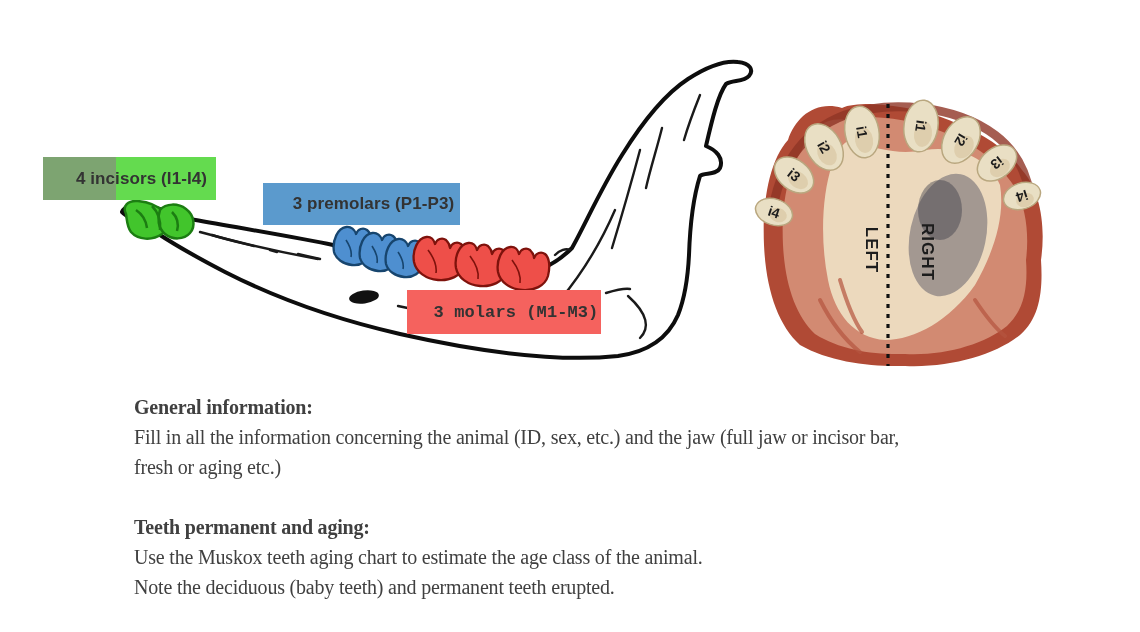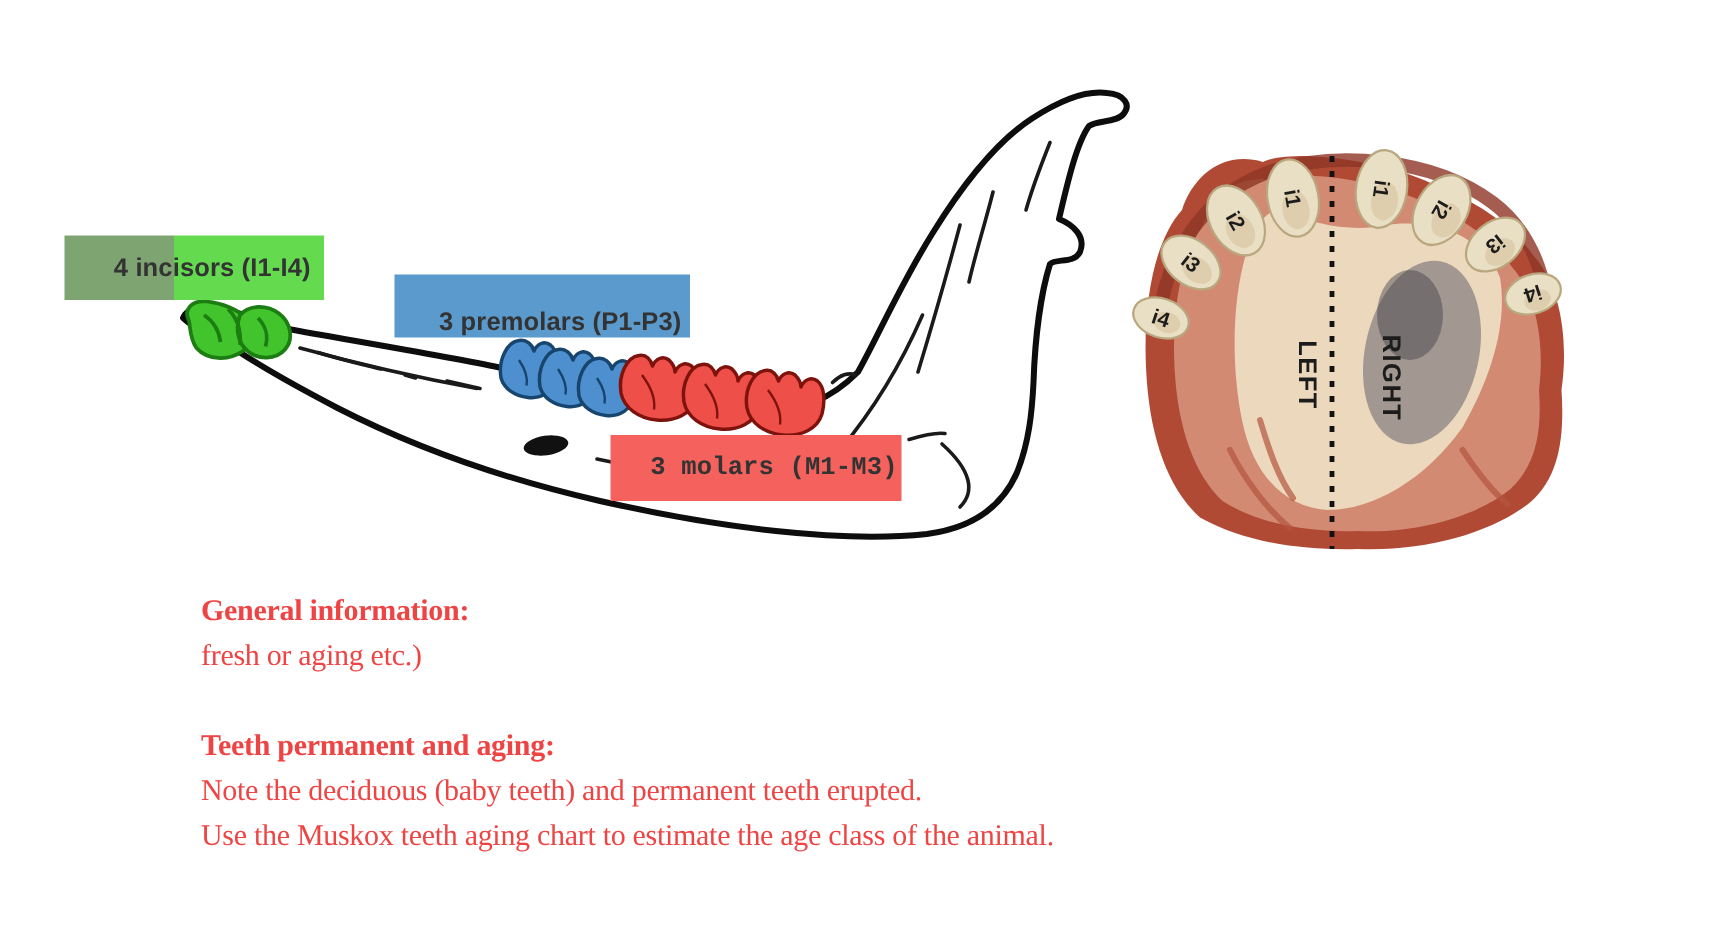--- a/index.html
+++ b/index.html
@@ -7,27 +7,27 @@
         font-family:"Liberation Sans",sans-serif;}
   svg{position:absolute;left:0;top:0;pointer-events:none;}
   .fig-label{position:absolute;display:flex;align-items:center;justify-content:center;
              font-family:"Liberation Sans",sans-serif;font-size:17px;font-weight:600;
              color:#333;letter-spacing:.1px;}
   .fig-label .bg{position:absolute;top:0;bottom:0;}
   .fig-label .txt{position:relative;z-index:2;margin-left:24px;}
   .box-green{left:43px;top:157px;width:173px;height:43px;}
   .box-green .bg-dark{left:0;width:73px;}
   .box-green .bg-bright{left:73px;right:0;}
-  .box-blue{left:263px;top:183px;width:197px;height:42px;align-items:flex-end;}
+  .box-blue{left:263px;top:183px;width:197px;height:42px;}
   .box-blue .bg-solid{left:0;right:0;}
   .box-red{left:407px;top:290px;width:194px;height:44px;font-family:Liberation Mono, monospace;}
   .box-red .bg-solid{left:0;right:0;}
   .text-section{position:absolute;left:134px;top:392px;width:930px;
                 font-family:"Liberation Serif",serif;font-size:20px;line-height:30px;
-                color:#ef4444;letter-spacing:-0.2px;}
+                color:#404040;letter-spacing:-0.2px;}
   .text-section .heading{font-weight:700;}
   .text-section .spacer{height:30px;}
   .photo-text{font-family:"Liberation Sans",sans-serif;font-weight:700;fill:#1c1c1c;}
 </style>
 </head>
 <body>
 
 <div class="page">
 
   <svg width="1140" height="632" viewBox="0 0 1140 632">
@@ -199,20 +199,21 @@
     <span class="txt">3 premolars (P1-P3)</span>
   </div>
 
   <div class="fig-label box-red">
     <div class="bg bg-solid" style="background: rgb(245, 98, 94);"></div>
     <span class="txt">3 molars (M1-M3)</span>
   </div>
 
   <div class="text-section">
     <div class="heading">General information:</div>
+    <div>Fill in all the information concerning the animal (ID, sex, etc.) and the jaw (full jaw or incisor bar,</div>
     <div>fresh or aging etc.)</div>
     <div class="spacer"></div>
     <div class="heading">Teeth permanent and aging:</div>
+    <div>Use the Muskox teeth aging chart to estimate the age class of the animal.</div>
     <div>Note the deciduous (baby teeth) and permanent teeth erupted.</div>
-    <div>Use the Muskox teeth aging chart to estimate the age class of the animal.</div>
   </div>
 
 </div>
 
 </body></html>

